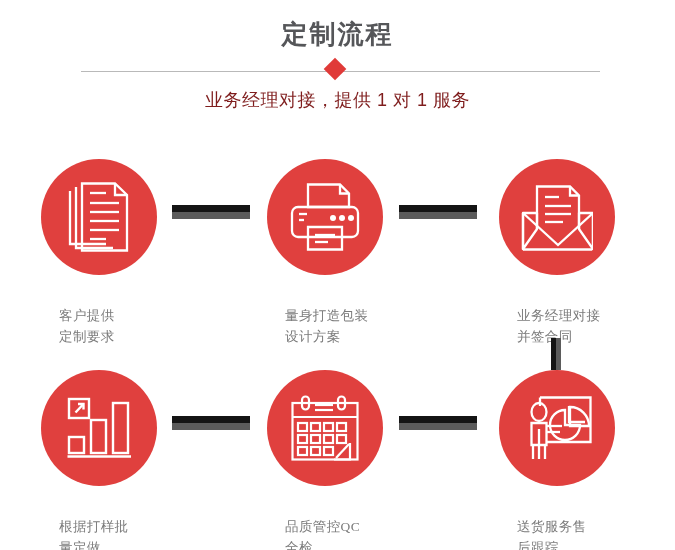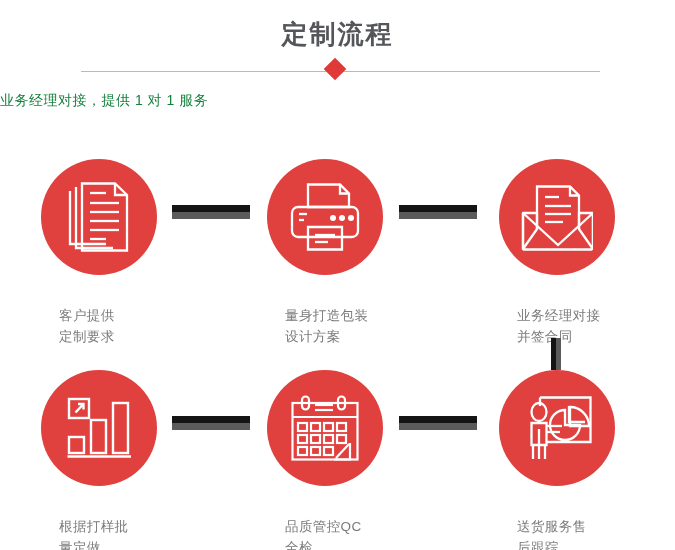--- a/index.html
+++ b/index.html
@@ -56,34 +56,35 @@
     width: 16px;
     height: 16px;
     background: #e03a38;
     transform: rotate(45deg);
   }
   .subtitle {
     position: absolute;
     left: 0;
     top: 89px;
     width: 675px;
-    text-align: left;
-    font-size: 14px;
-    color: #15803d;
+    text-align: center;
+    font-size: 18px;
+    color: #7f1d1d;
     line-height: 22px;
     letter-spacing: 0.5px;
   }
 
   
   .flow {
     position: absolute;
     left: 0;
     top: 130px;
     width: 675px;
     height: 420px;
+    font-family: Liberation Serif, serif;
   }
   .step {
     position: absolute;
     width: 160px;
   }
   .circle {
     position: absolute;
     width: 116px;
     height: 116px;
     border-radius: 50%;

